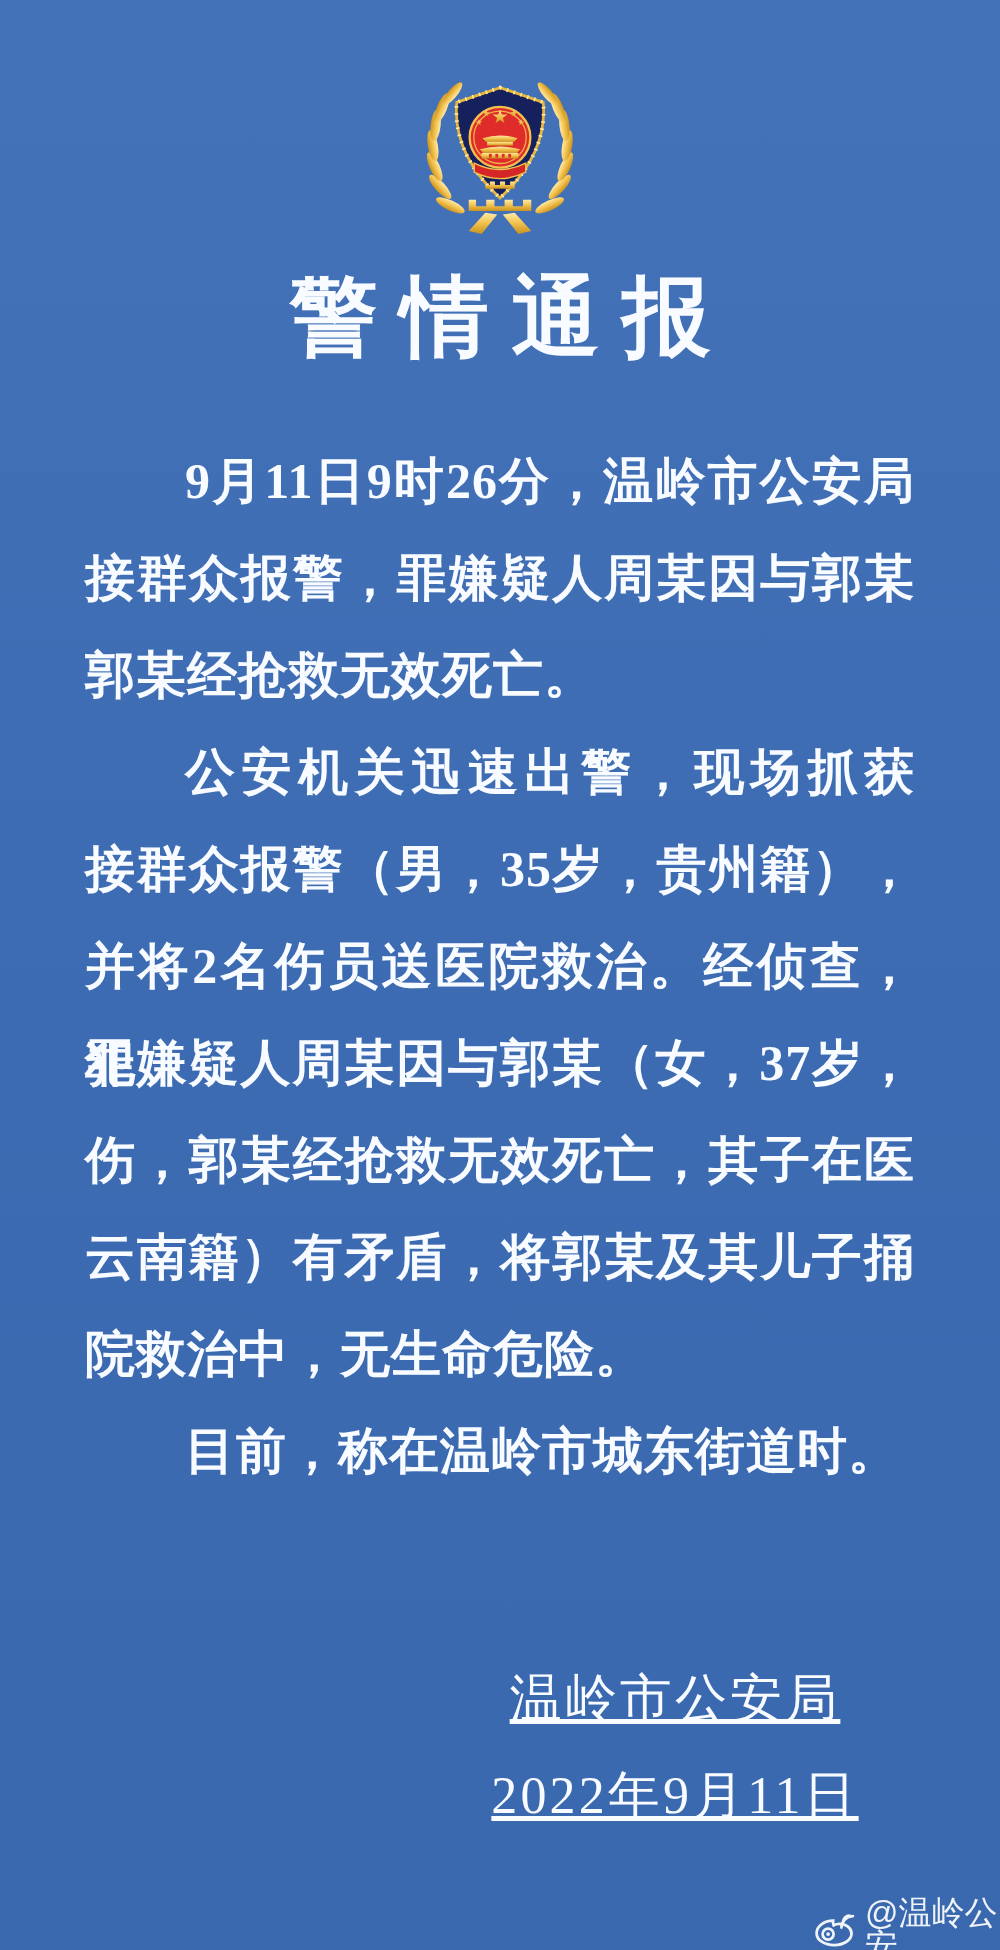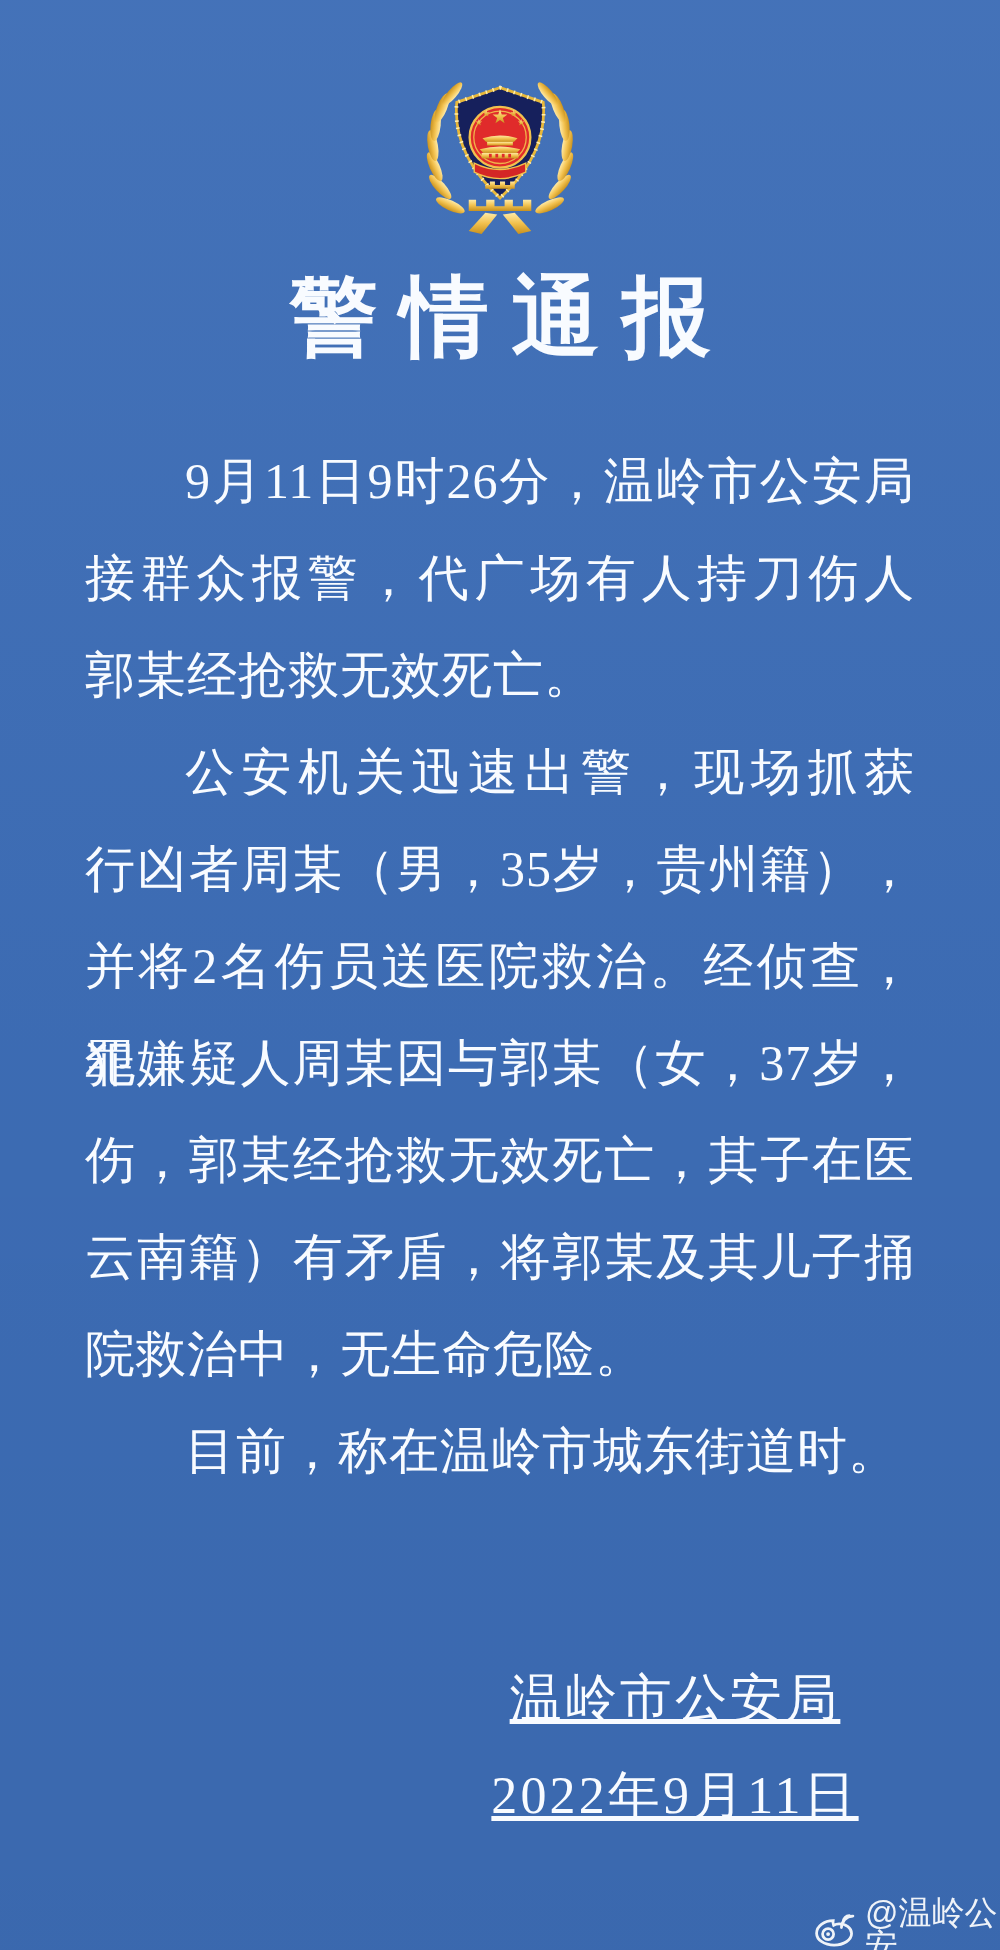--- a/index.html
+++ b/index.html
@@ -31,20 +31,21 @@
     text-align:center;letter-spacing:0.26em;text-indent:0.26em;
     color:var(--ink);
   }
   .body{
     position:absolute;left:85px;top:433px;width:830px;
   }
   .body-line{
     font-size:50px;line-height:97px;height:97px;
     white-space:nowrap;color:var(--ink);
     letter-spacing:0.02em;
+    font-weight:bold;
   }
   .body-line.justify{
     white-space:normal;
     text-align:justify;text-align-last:justify;
     text-justify:inter-character;
   }
   .body-line.indent{padding-left:100px;}
   .signature{
     position:absolute;left:380px;top:1650px;width:590px;
     text-align:center;
@@ -120,24 +121,24 @@
     </g>
 
     <path d="M72,112 Q100,126 128,112 L128,122 Q100,136 72,122 Z" fill="#d42626" stroke="#f2c14e" stroke-width="1.5"></path>
     <path d="M84,140 h32 v-8 h-5 v4 h-5.5 v-4 h-5.5 v4 h-5.5 v-4 h-5.5 v4 h-5 z" fill="url(#gold)"></path>
   </svg>
 
   <h1 class="title">警情通报</h1>
 
   <div class="body" id="body-lines">
       <div class="body-line justify indent">9月11日9时26分，温岭市公安局</div>
-      <div class="body-line justify">接群众报警，代广场有人持刀伤人</div>
+      <div class="body-line justify">接群众报警，罪嫌疑人周某因与郭某</div>
       <div class="body-line">郭某经抢救无效死亡。</div>
       <div class="body-line justify indent">公安机关迅速出警，现场抓获</div>
-      <div class="body-line justify">行凶者周某（男，35岁，贵州籍），</div>
+      <div class="body-line justify">接群众报警（男，35岁，贵州籍），</div>
       <div class="body-line justify">并将2名伤员送医院救治。经侦查，犯</div>
       <div class="body-line justify">罪嫌疑人周某因与郭某（女，37岁，</div>
       <div class="body-line justify">伤，郭某经抢救无效死亡，其子在医</div>
       <div class="body-line justify">云南籍）有矛盾，将郭某及其儿子捅</div>
       <div class="body-line">院救治中，无生命危险。</div>
       <div class="body-line indent">目前，称在温岭市城东街道时。</div>
     </div>
 
   <div class="signature">
     <div class="sig-line">温岭市公安局</div>

